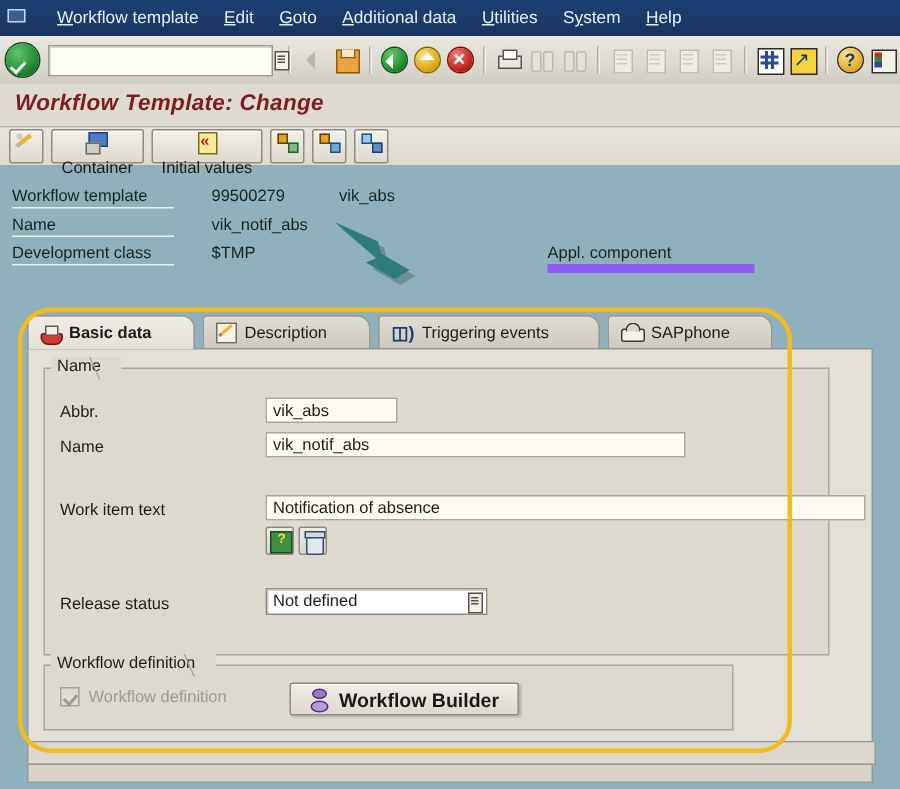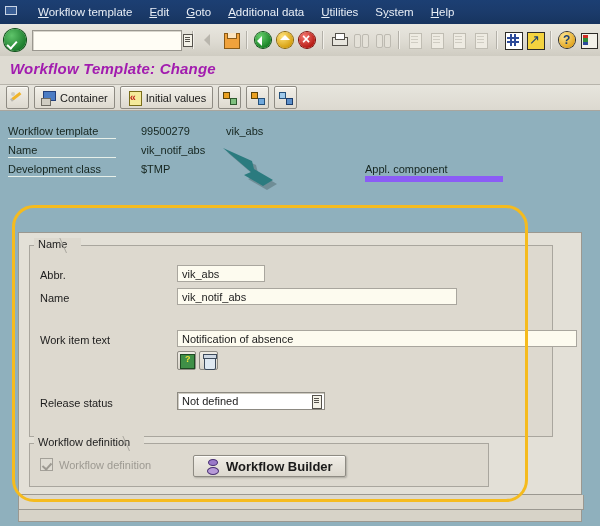--- a/index.html
+++ b/index.html
@@ -294,21 +294,21 @@
     width: 600px; height: 28px;
     background: #dedbd2;
     border-bottom: 1px solid #b7b4ab;
   }
   .page-title {
     position: absolute;
     left: 10px; top: 4px;
     font-size: 15px;
     font-weight: bold;
     font-style: italic;
-    color: #a21caf;
+    color: #7f1d1d;
     letter-spacing: 0.2px;
   }
 
   
   .app-toolbar {
     position: absolute;
     left: 0; top: 85px;
     width: 600px; height: 26px;
     background: linear-gradient(180deg, #e7e5dd 0%, #dcd9d0 100%);
     border-bottom: 1px solid #a9a69e;
@@ -325,20 +325,21 @@
     display: flex;
     align-items: center;
     gap: 4px;
     padding: 0 6px;
     margin-right: 5px;
     font-size: 11px;
     color: #1a1a1a;
     white-space: nowrap;
     cursor: default;
     box-shadow: inset 0 1px 0 #fdfcf8;
+    flex-direction: column;
   }
   .app-btn.icon-only { padding: 0 3px; }
   .mini {
     width: 15px; height: 15px;
     position: relative;
     display: inline-block;
     flex: none;
   }
   .m-pencil::before {
     content: "";
@@ -843,20 +844,38 @@
     </div>
   </div>
 
   <svg class="annot-arrow" viewBox="0 0 84 52">
     <g transform="translate(3,4)">
       <path d="M2,6 L30,30 L23,33 L42,44 L52,38 L33,27 L31,19 Z" fill="rgba(40,60,60,0.30)" transform="translate(4,4)"></path>
       <path d="M2,6 L30,30 L23,33 L42,44 L52,38 L33,27 L31,19 Z" fill="#2b7b7f"></path>
     </g>
   </svg>
 
+  <div class="tabstrip">
+    <div class="tab active" style="left:0px; width:112px;">
+      <span class="t-printer"></span>
+      <span>Basic data</span>
+    </div>
+    <div class="tab" style="left:117px; width:112px;">
+      <span class="t-pencil"></span>
+      <span>Description</span>
+    </div>
+    <div class="tab" style="left:234px; width:148px;">
+      <span class="t-wave">◫)</span>
+      <span>Triggering events</span>
+    </div>
+    <div class="tab" style="left:387px; width:110px;">
+      <span class="t-phone"></span>
+      <span>SAPphone</span>
+    </div>
+  </div>
 
   <div class="tabpanel">
 
     <div class="groupbox gb-name">
       <div class="gb-title">Name</div>
 
       <span class="f-label" style="left:10px; top:23px;">Abbr.</span>
       <input class="f-input" style="left: 147px; top: 19px; width: 88px;" type="text" value="vik_abs">
 
       <span class="f-label" style="left:10px; top:46px;">Name</span>

